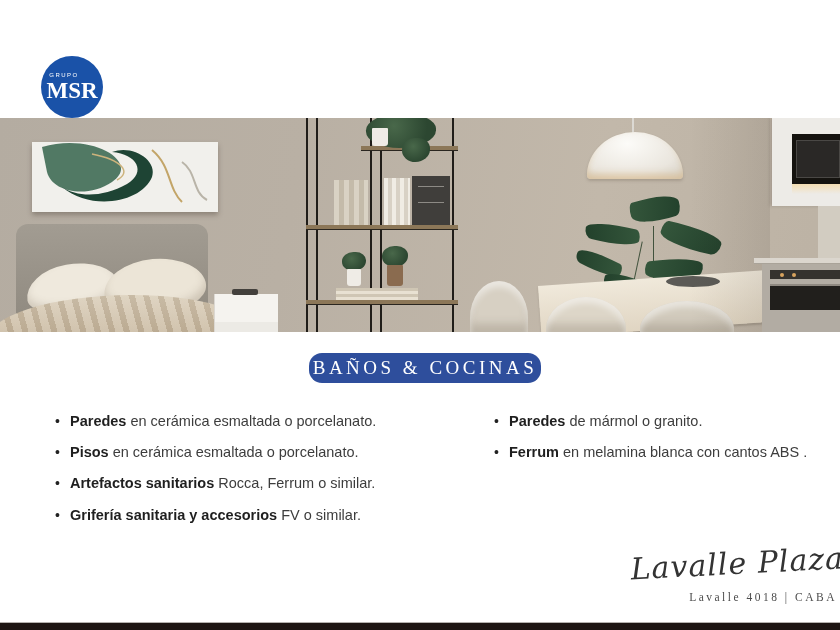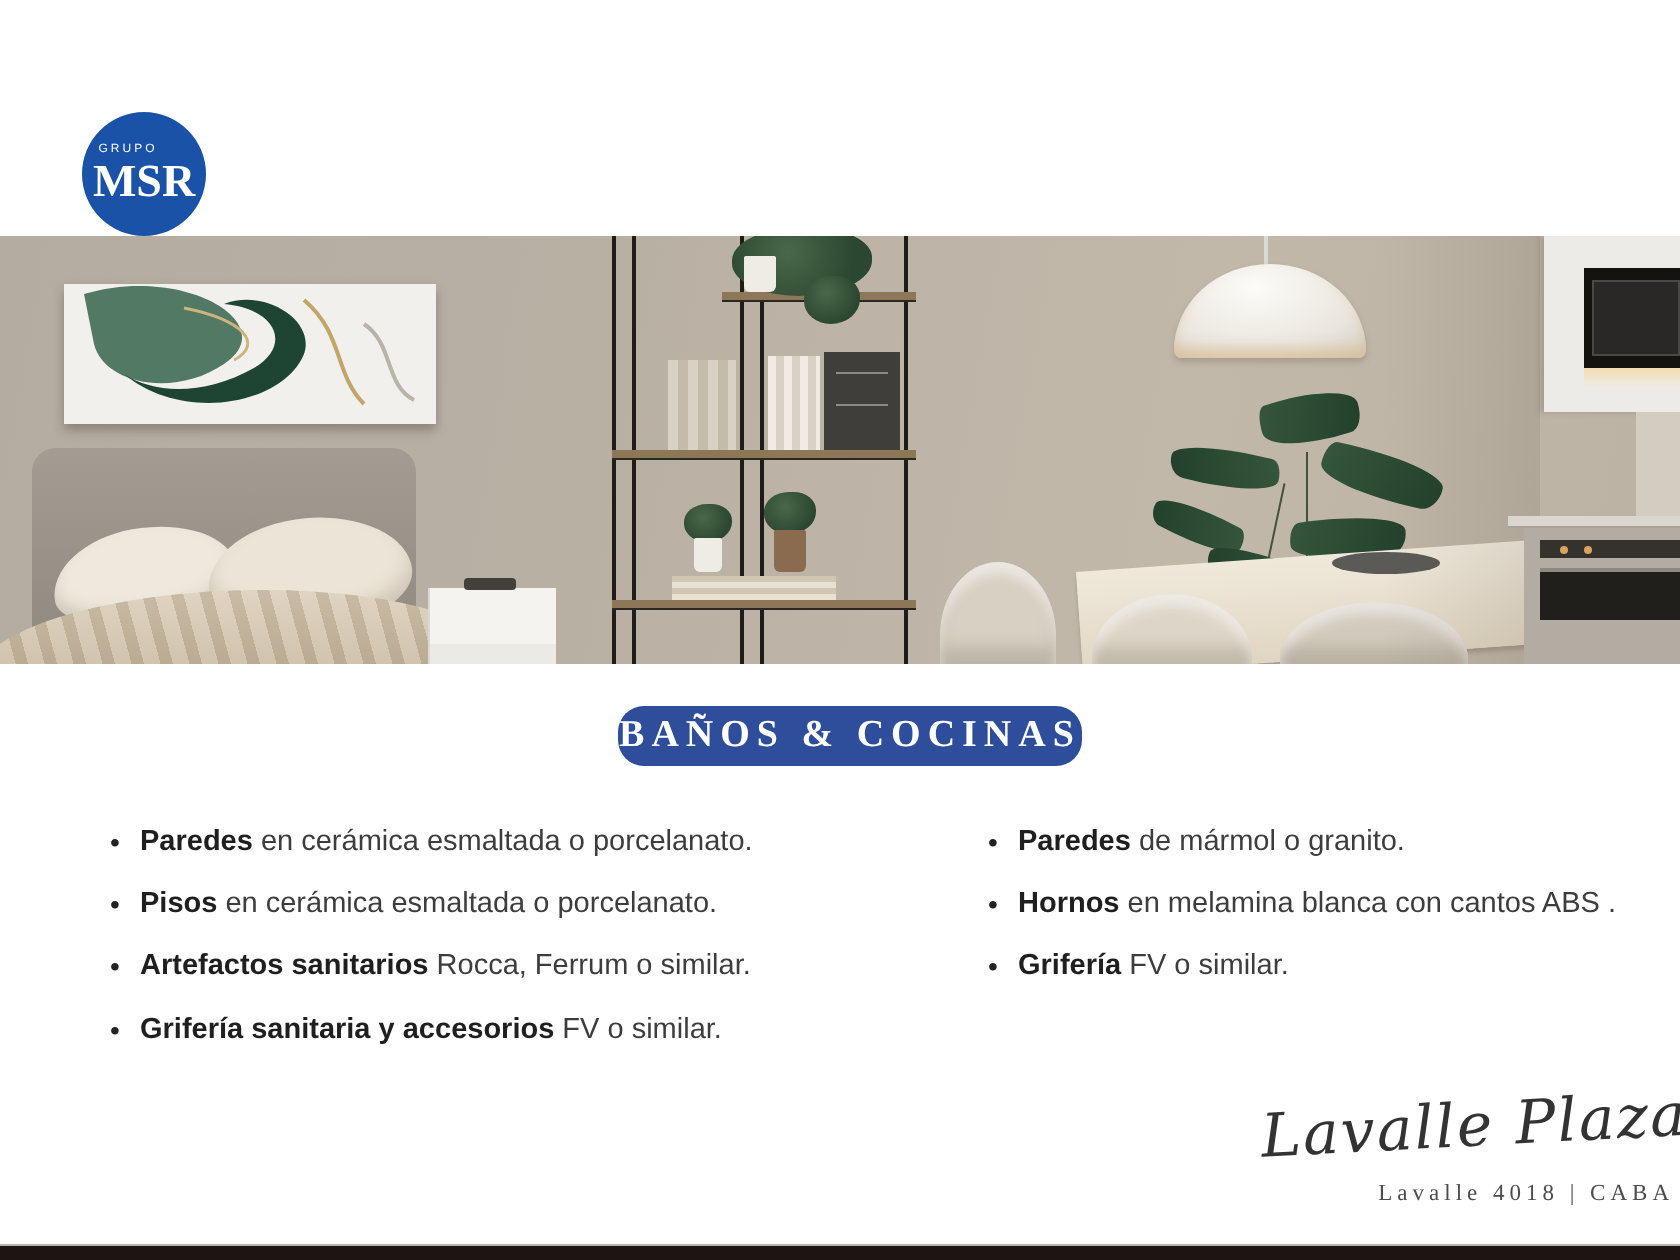--- a/index.html
+++ b/index.html
@@ -100,21 +100,21 @@
     background:#d8a35e; display:block; }
   .oven-window { left:770px; top:166px; width:70px; height:26px; background:#211f1c;
     border-top:2px solid #8e8880; }
   .wall-shade { left:690px; top:0; width:80px; height:214px;
     background:linear-gradient(90deg,rgba(0,0,0,0),rgba(70,60,50,.12)); }
 
   
   .banner {
     position:absolute; left:309px; top:353px; width:232px; height:30px;
     background:#2e4e9c; color:#fff; display:flex; align-items:center; justify-content:center;
-    font-family:"Liberation Serif", serif; font-size:19px; letter-spacing:3.5px; font-weight:700;border-radius:13px;
+    font-family:"Liberation Serif", serif; font-size:19px; letter-spacing:3.5px; font-weight:400;border-radius:13px;
   }
 
   
   .spec-col { position:absolute; top:414px; list-style:none; }
   .spec-col.left  { left:55px;  width:380px; }
   .spec-col.right { left:494px; width:340px; }
   .spec-item { position:relative; padding-left:15px; margin-bottom:16px;
     font-size:14.5px; color:#3d3d3d; line-height:1.05; }
   .spec-item::before { content:"•"; position:absolute; left:0; top:0; color:#222; font-size:14px; }
   .spec-item b { color:#1f1f1f; }
@@ -229,21 +229,20 @@
 
   <ul class="spec-col left">
     <li class="spec-item"><b>Paredes</b><span> en cerámica esmaltada o porcelanato.</span></li>
     <li class="spec-item"><b>Pisos</b><span> en cerámica esmaltada o porcelanato.</span></li>
     <li class="spec-item"><b>Artefactos sanitarios</b><span> Rocca, Ferrum o similar.</span></li>
     <li class="spec-item"><b>Grifería sanitaria  y accesorios</b><span> FV o similar.</span></li>
   </ul>
 
   <ul class="spec-col right">
     <li class="spec-item"><b>Paredes</b><span> de mármol o granito.</span></li>
-    <li class="spec-item"><b>Hornos</b><span> en melamina blanca con cantos ABS .</span></li>
-    <li class="spec-item"><b>Grifería</b><span> FV o similar.</span></li>
+    <li class="spec-item"><b>Ferrum</b><span> en melamina blanca con cantos ABS .</span></li>
   </ul>
 
   <div class="signature">Lavalle Plaza</div>
   <div class="address">Lavalle 4018 | CABA</div>
 
   <div class="bottom-bar" style="background-color: rgb(29, 21, 18);"></div>
 </div>
 
 </body></html>

